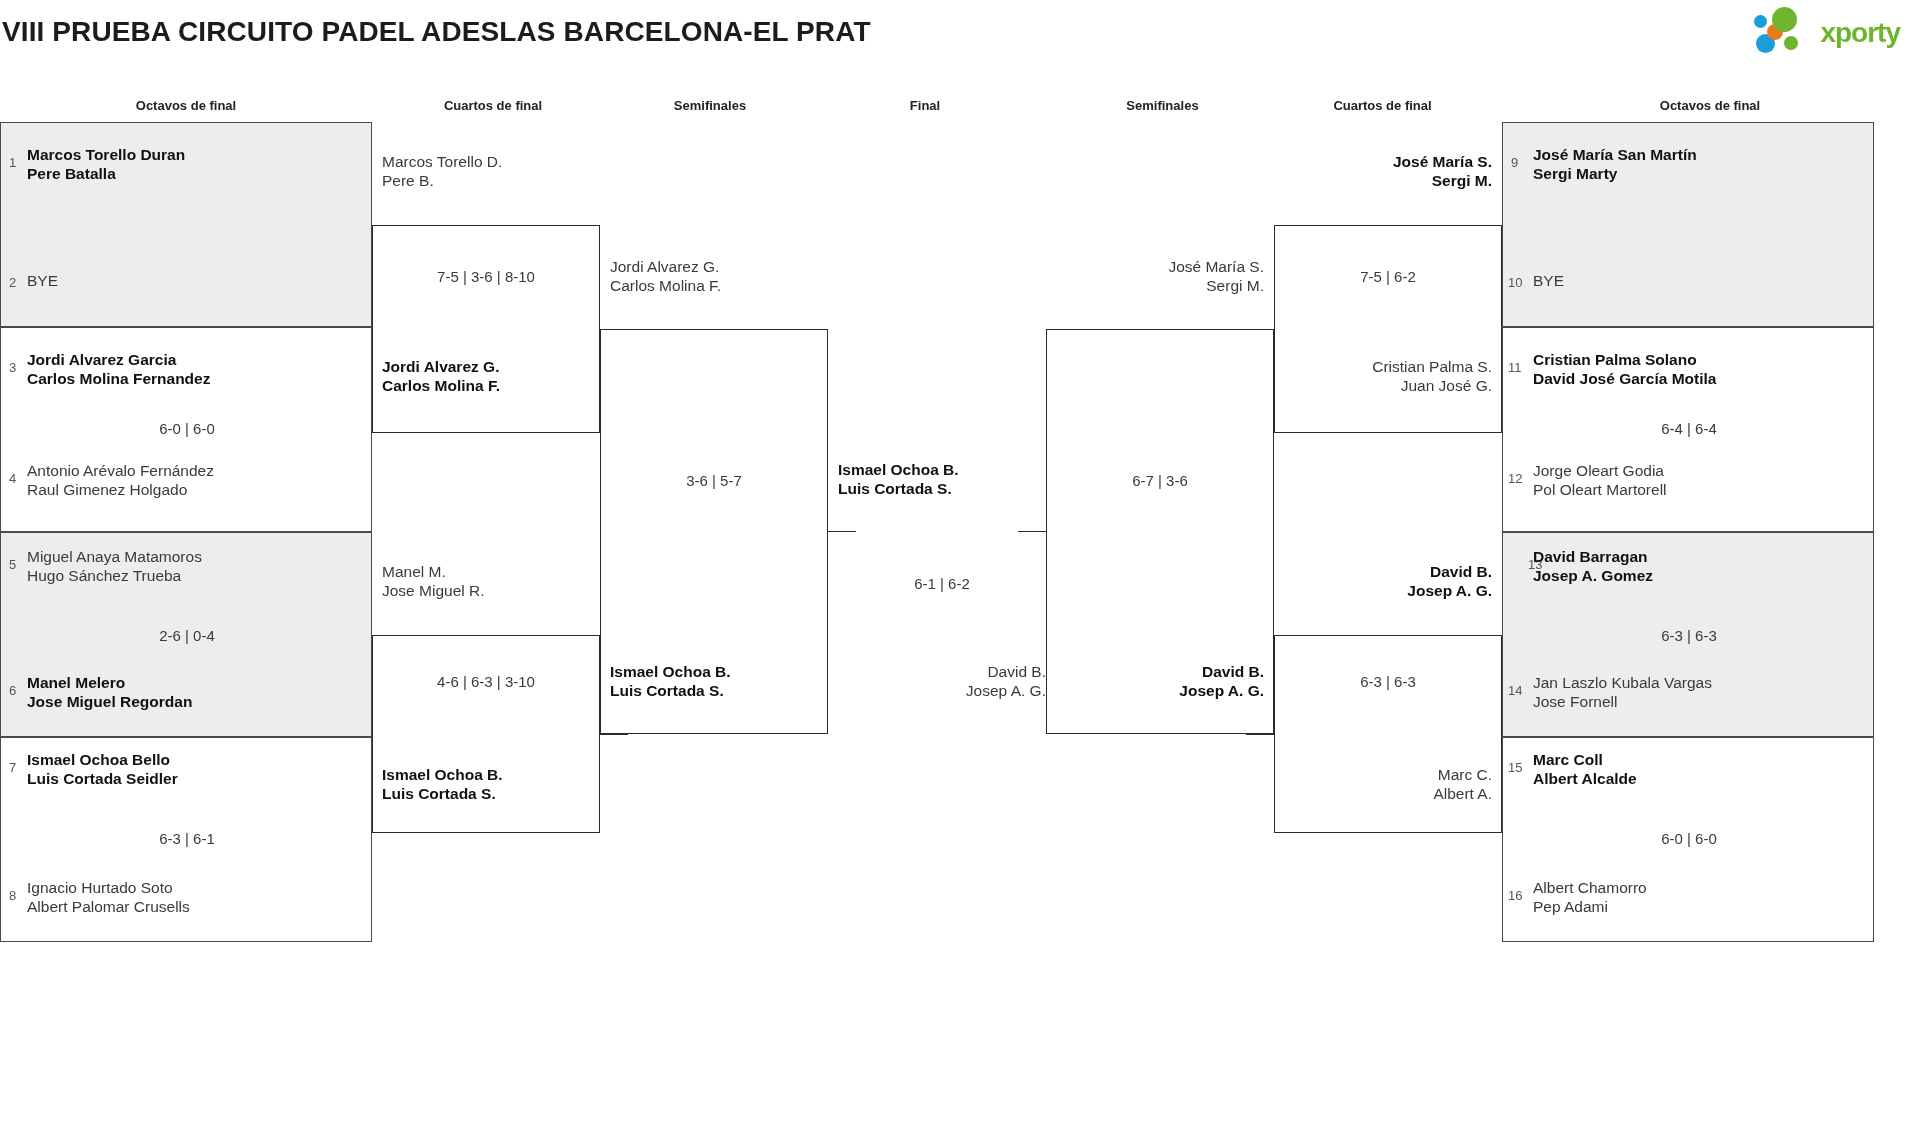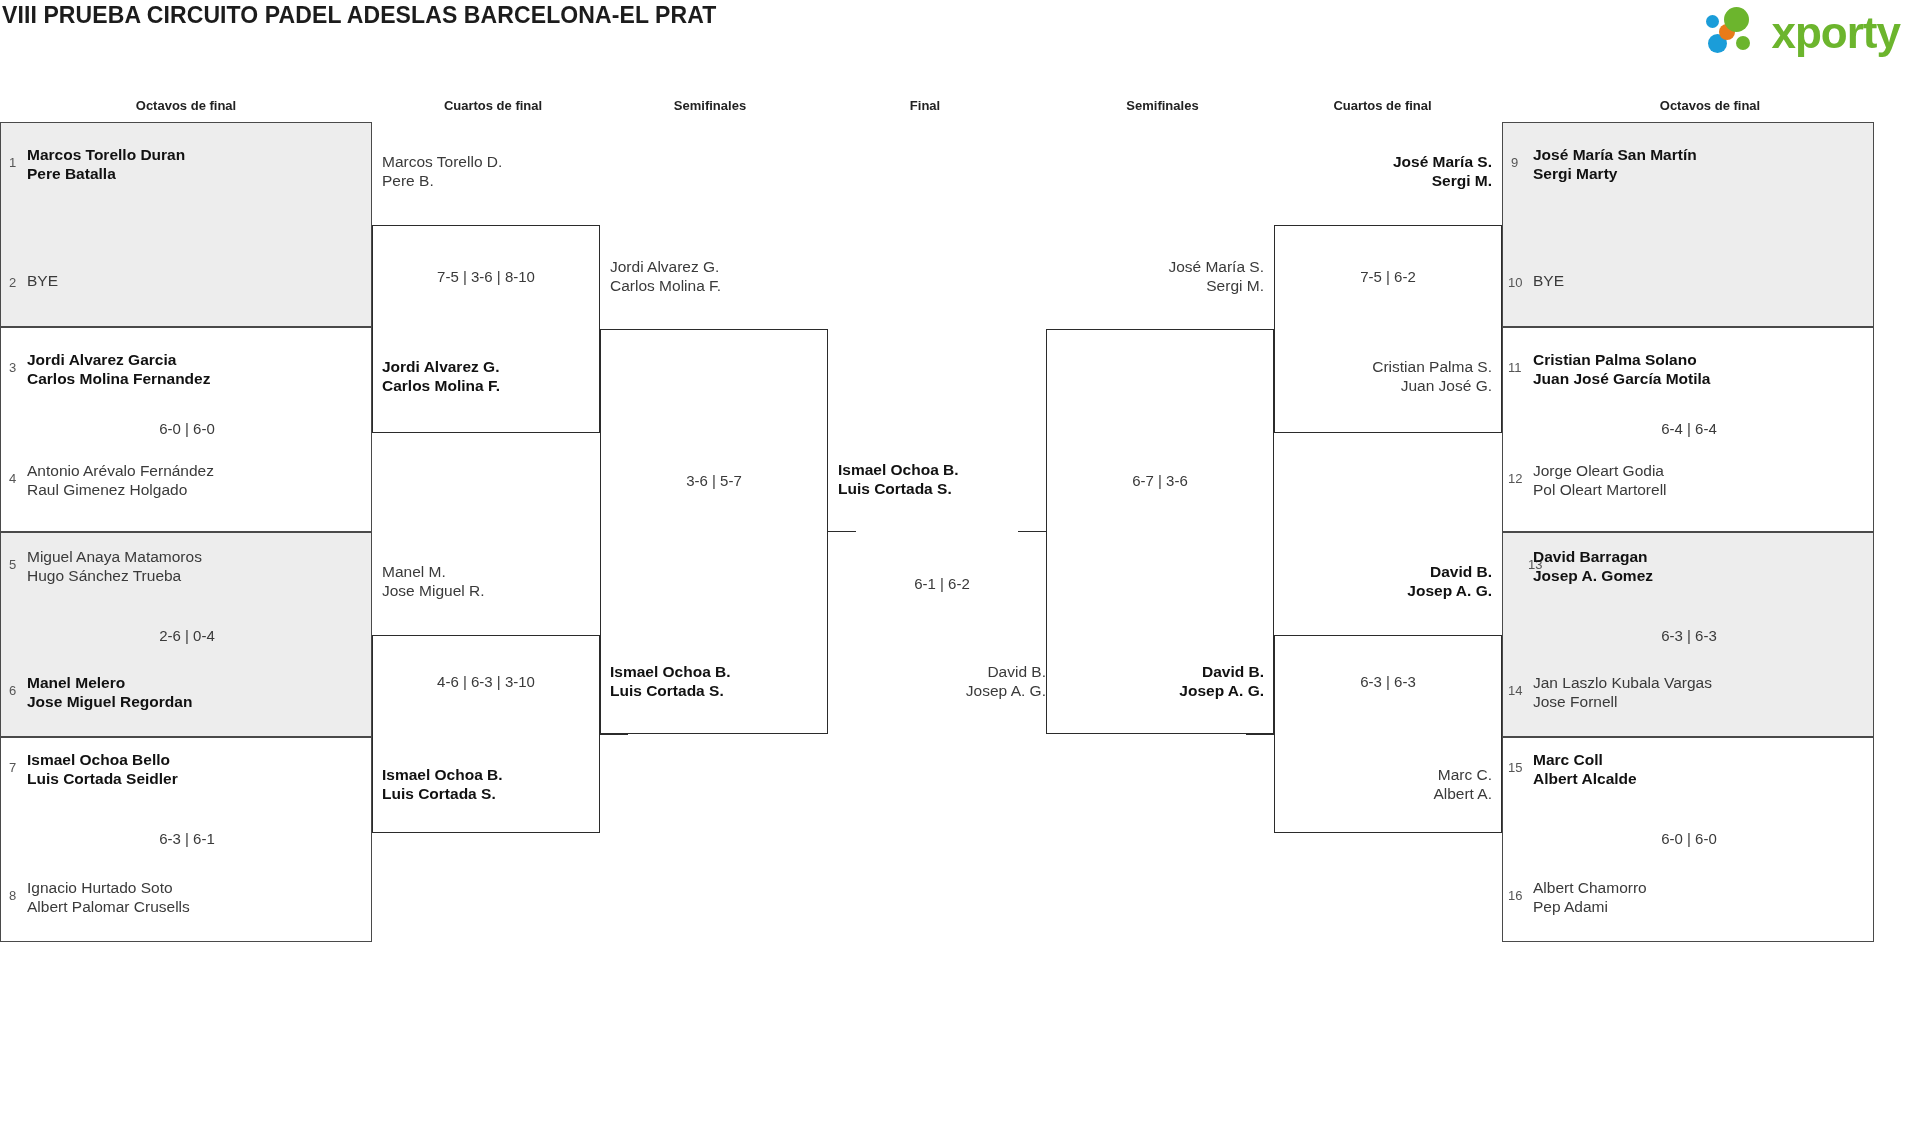--- a/index.html
+++ b/index.html
@@ -5,27 +5,27 @@
   html,body{margin:0;padding:0;}
   body{
     width:1920px;height:1133px;background:#ffffff;
     font-family:"Liberation Sans","DejaVu Sans",sans-serif;
     color:#1c1c1c;overflow:hidden;position:relative;
   }
   .root{position:relative;width:1920px;height:1133px;}
 
   
   .title-block{position:absolute;left:2px;top:2px;}
-  .title-1{font-size:23px;font-weight:bold;letter-spacing:.1px;line-height:27px;white-space:nowrap;}
+  .title-1{font-size:28px;font-weight:bold;letter-spacing:.1px;line-height:27px;white-space:nowrap;margin-top:16px;}
   .title-2{font-size:21.5px;font-weight:bold;letter-spacing:.1px;line-height:27px;white-space:nowrap;}
 
   .logo{position:absolute;right:20px;top:6px;height:54px;display:flex;align-items:center;gap:6px;}
   .logo-mark{position:relative;width:60px;height:52px;}
   .logo-mark i{position:absolute;border-radius:50%;display:block;}
-  .logo-word{font-size:44px;font-weight:bold;color:#6cb52d;letter-spacing:-1px;line-height:44px;}
+  .logo-word{font-size:28px;font-weight:bold;color:#6cb52d;letter-spacing:-1px;line-height:44px;}
 
   
   .rhead{position:absolute;top:98px;font-size:13px;font-weight:bold;color:#222;text-align:center;white-space:nowrap;}
 
   
   .box{position:absolute;box-sizing:border-box;}
   .seedbox{border:1px solid #4a4a4a;box-sizing:border-box;}
   .seedbox.gray{background:#ededed;}
   .seedbox.white{background:#ffffff;}
 
@@ -214,21 +214,21 @@
       <span class="ln">Sergi Marty</span>
     </div>
     <div class="seed-no" style="left:5px;top:152px;">10</div>
     <div class="bye" style="left:30px;top:148px;">BYE</div>
   </div>
 
   <div class="seedbox white box" style="left:1502px;top:327px;width:372px;height:205px;">
     <div class="seed-no" style="left:5px;top:32px;">11</div>
     <div class="team win" style="left:30px;top:22px;">
       <span class="ln">Cristian Palma Solano</span>
-      <span class="ln">Juan José García Motila</span>
+      <span class="ln">David José García Motila</span>
     </div>
     <div class="score" style="left:0px;top:92px;width:372px;">6-4 | 6-4</div>
     <div class="seed-no" style="left:5px;top:143px;">12</div>
     <div class="team lose" style="left:30px;top:133px;">
       <span class="ln">Jorge Oleart Godia</span>
       <span class="ln">Pol Oleart Martorell</span>
     </div>
   </div>
 
   <div class="seedbox gray box" style="left:1502px;top:532px;width:372px;height:205px;">

